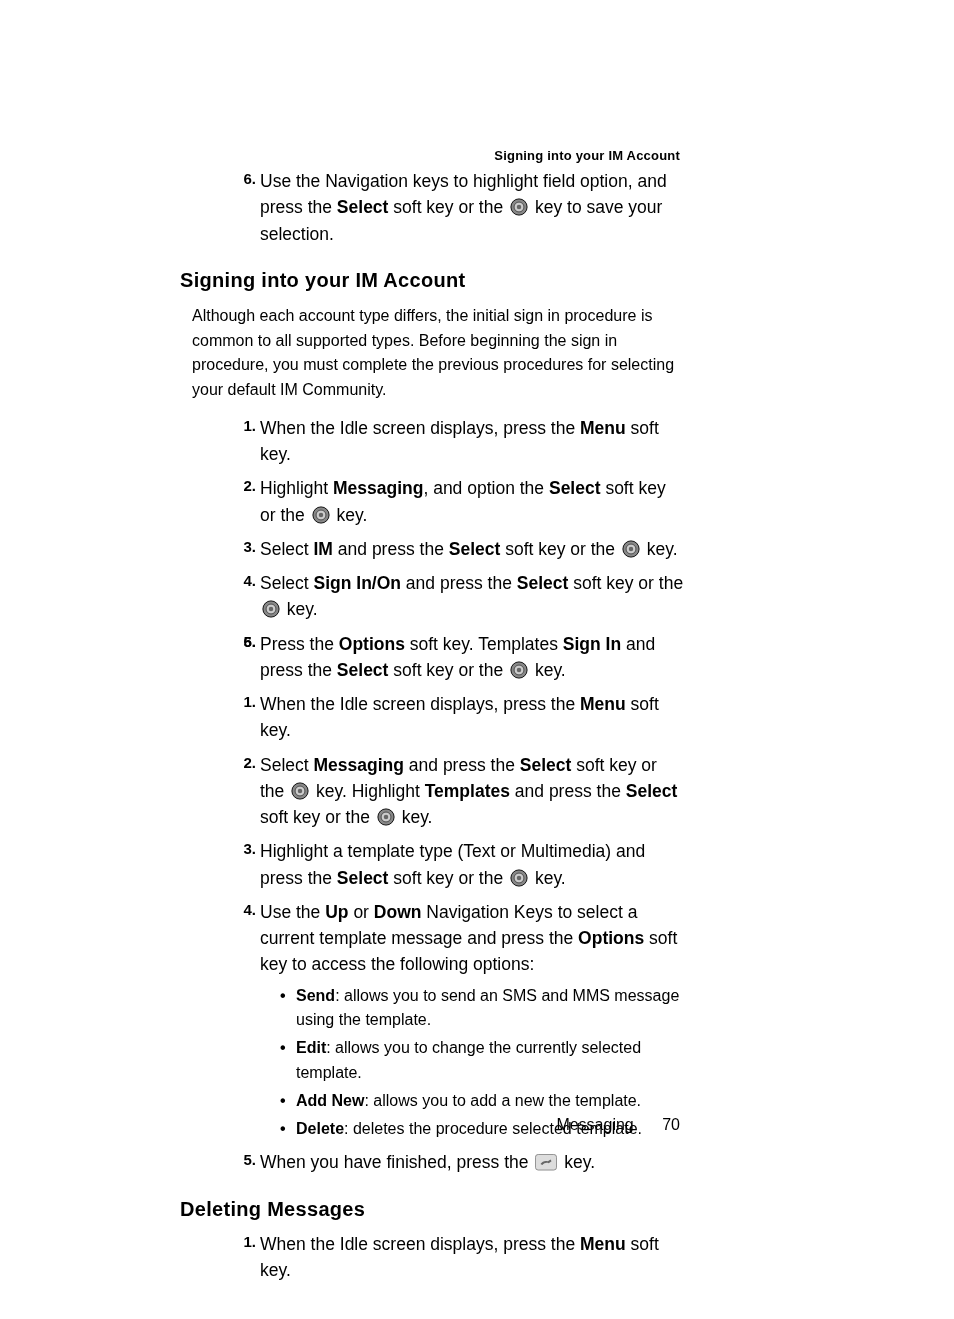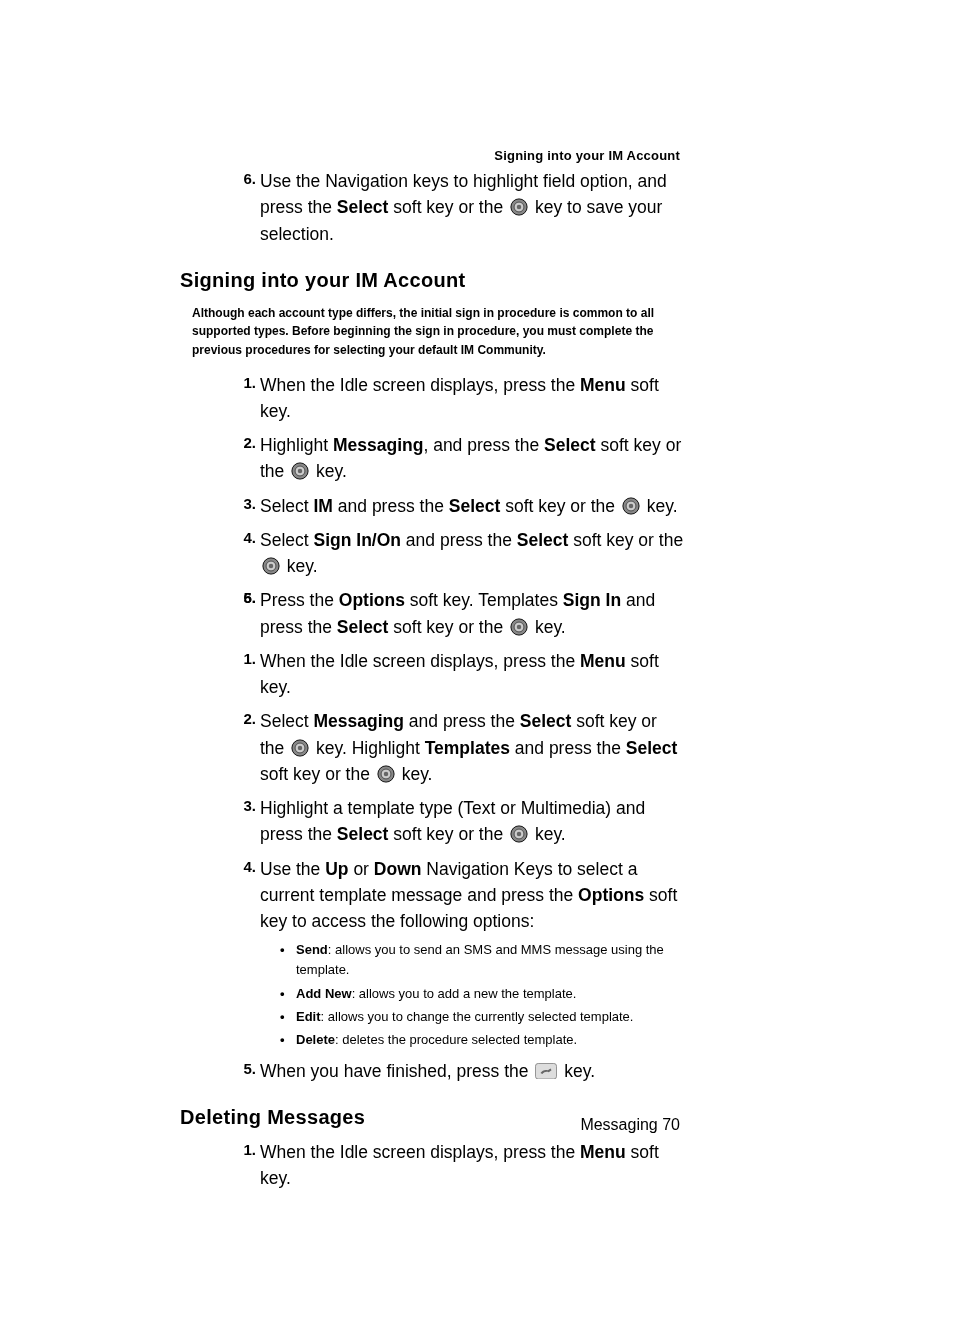--- a/index.html
+++ b/index.html
@@ -44,25 +44,24 @@
     font-weight: 900;
     font-size: 15px;
   }
   .section-h {
     font-size: 20px;
     font-weight: 900;
     margin: 22px 0 10px 0;
     letter-spacing: 0.3px;
   }
   .body-p {
-    font-size: 12px;
+    font-size: 16px;
     line-height: 1.55;
     margin: 12px 0 12px 0;
     padding-left: 12px;
-    font-weight: bold;
   }
   .b { font-weight: 700; }
   .ok-icon {
     display: inline-block;
     width: 18px;
     height: 18px;
     vertical-align: -3px;
     margin: 0 2px;
   }
   .ok-icon svg { display: block; }
@@ -74,37 +73,38 @@
     margin: 0 2px;
   }
   .end-icon svg { display: block; }
   .sub-list {
     list-style: none;
     padding-left: 36px;
     margin: 6px 0 0 0;
   }
   .sub-list > li {
     position: relative;
-    font-size: 13px;
+    font-size: 16px;
     line-height: 1.55;
     margin-bottom: 3px;
   }
   .sub-list > li::before {
     content: "•";
     position: absolute;
     left: -16px;
     font-weight: 700;
   }
   .footer {
     position: absolute;
     bottom: 185px;
     right: 176px;
     font-size: 16px;
   }
   .footer .pagenum {
+    margin-left: 24px;
   }
 </style>
 </head>
 <body>
 
 <div class="page">
 
   <div class="running-head">Signing into your IM Account</div>
 
   <div style="height:28px"></div>
@@ -122,21 +122,21 @@
 
   <h2 class="section-h">Signing into your IM Account</h2>
   <p class="body-p">Although each account type differs, the initial sign in procedure is common to all supported types. Before beginning the sign in procedure, you must complete the previous procedures for selecting your default IM Community.</p>
   <ol class="step-list">
     <li>
       <span class="num">1.</span>
       <span>When the Idle screen displays, press the </span><span class="b">Menu</span><span> soft key.</span>
     </li>
     <li>
       <span class="num">2.</span>
-      <span>Highlight </span><span class="b">Messaging</span><span>, and press the </span><span class="b">Select</span><span> soft key or the </span><span class="ok-icon"><svg viewBox="0 0 20 20">
+      <span>Highlight </span><span class="b">Messaging</span><span>, and option the </span><span class="b">Select</span><span> soft key or the </span><span class="ok-icon"><svg viewBox="0 0 20 20">
             <circle cx="10" cy="10" r="9" fill="#888" stroke="#000" stroke-width="1"></circle>
             <circle cx="10" cy="10" r="5.5" fill="#ccc" stroke="#444"></circle>
             <circle cx="10" cy="10" r="2.5" fill="#666"></circle>
           </svg></span><span> key.</span>
     </li>
     <li>
       <span class="num">3.</span>
       <span>Select </span><span class="b">IM</span><span> and press the </span><span class="b">Select</span><span> soft key or the </span><span class="ok-icon"><svg viewBox="0 0 20 20">
             <circle cx="10" cy="10" r="9" fill="#888" stroke="#000" stroke-width="1"></circle>
             <circle cx="10" cy="10" r="5.5" fill="#ccc" stroke="#444"></circle>
@@ -187,22 +187,22 @@
             <circle cx="10" cy="10" r="9" fill="#888" stroke="#000" stroke-width="1"></circle>
             <circle cx="10" cy="10" r="5.5" fill="#ccc" stroke="#444"></circle>
             <circle cx="10" cy="10" r="2.5" fill="#666"></circle>
           </svg></span><span> key.</span>
     </li>
     <li>
       <span class="num">4.</span>
       <span>Use the </span><span class="b">Up</span><span> or </span><span class="b">Down</span><span> Navigation Keys to select a current template message and press the </span><span class="b">Options</span><span> soft key to access the following options:</span>
       <ul class="sub-list">
         <li><span class="b">Send</span><span>: allows you to send an SMS and MMS message using the template.</span></li>
+        <li><span class="b">Edit</span><span>: allows you to change the currently selected template.</span></li>
         <li><span class="b">Add New</span><span>: allows you to add a new the template.</span></li>
-        <li><span class="b">Edit</span><span>: allows you to change the currently selected template.</span></li>
         <li><span class="b">Delete</span><span>: deletes the procedure selected template.</span></li>
       </ul>
     </li>
     <li>
       <span class="num">5.</span>
       <span>When you have finished, press the </span><span class="end-icon"><svg viewBox="0 0 24 18">
             <rect x="0.5" y="0.5" width="23" height="17" rx="3" fill="#ddd" stroke="#888"></rect>
             <path d="M6 11 C8 8 11 7 14 8 L17 6 L18 8 L15 10 C12 9 10 10 8 12 Z" fill="#666"></path>
           </svg></span><span> key.</span>
     </li>

